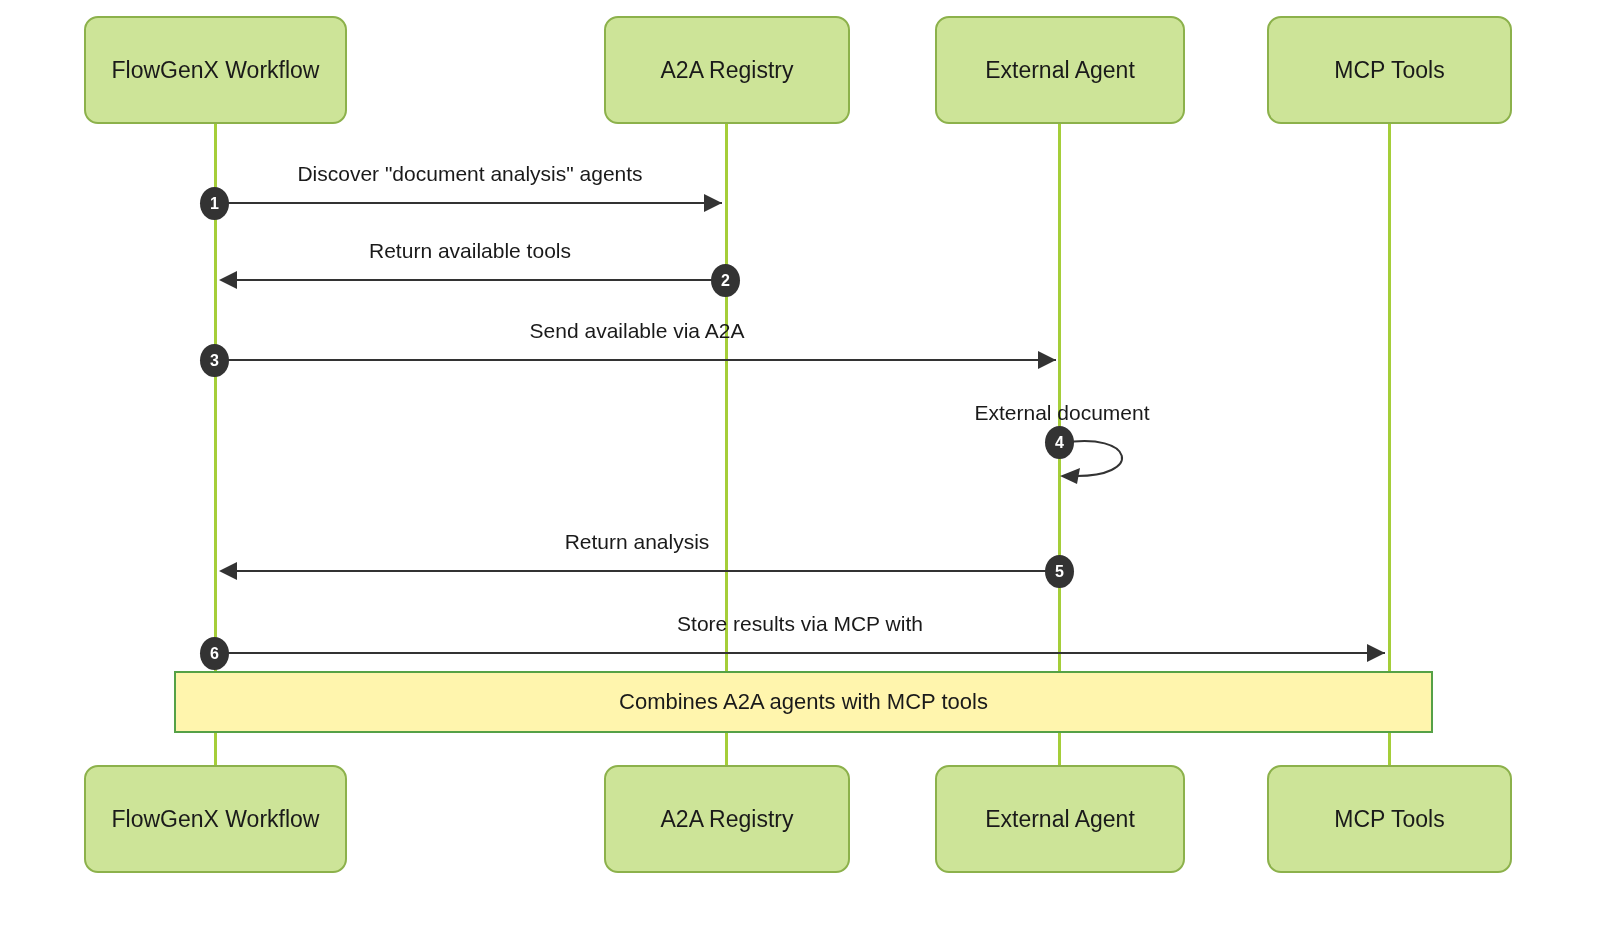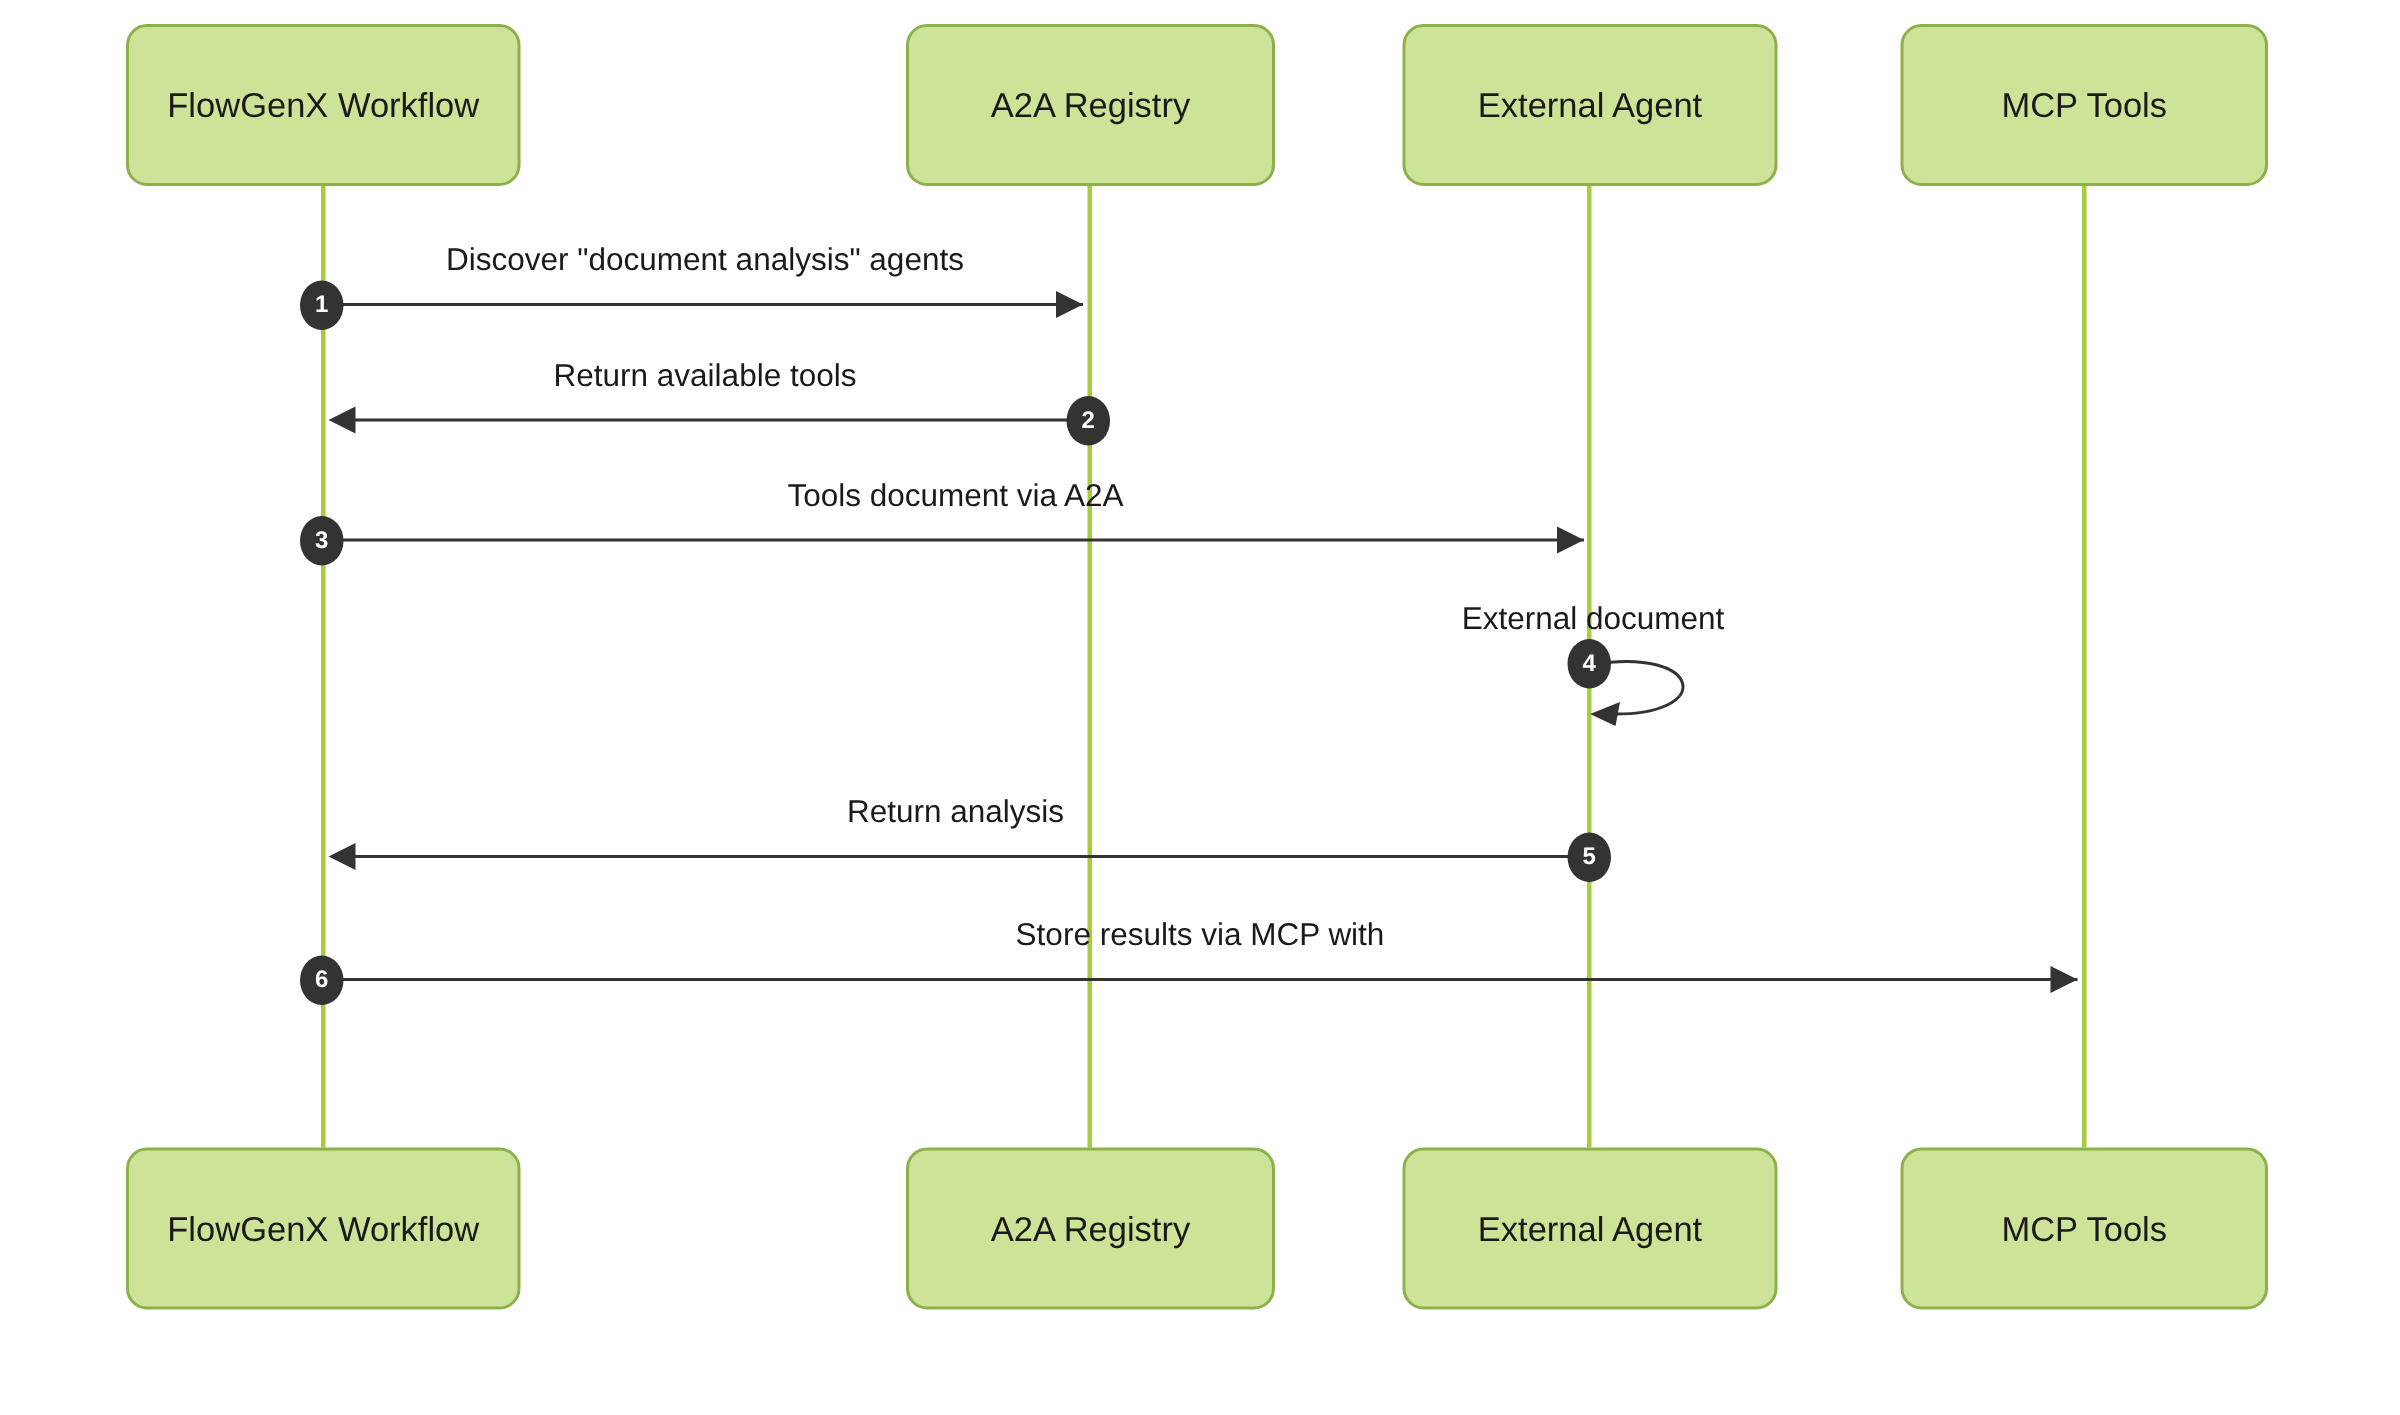--- a/index.html
+++ b/index.html
@@ -125,21 +125,21 @@
   </div>
 
   <div>
     <div class="msg-label" style="left:470px;top:239px">Return available tools</div>
     <div class="sig-line" style="left:223px;top:279px;width:503px"></div>
     <div class="arrow-left" style="left:219px;top:271px"></div>
     <div class="num-badge" style="left:711px;top:264px">2</div>
   </div>
 
   <div>
-    <div class="msg-label" style="left:637px;top:319px">Tools document via A2A</div>
+    <div class="msg-label" style="left:637px;top:319px">Send available via A2A</div>
     <div class="sig-line" style="left:215px;top:359px;width:841px"></div>
     <div class="arrow-right" style="left:1038px;top:351px"></div>
     <div class="num-badge" style="left:200px;top:344px">3</div>
   </div>
 
   <div>
     <div class="msg-label" style="left:1062px;top:401px">External document</div>
     <svg class="self-loop" style="left:1050px;top:426px" width="110" height="62" viewBox="0 0 110 62">
       <path d="M 12 17 C 85 5, 95 52, 22 50" fill="none" stroke="#333333" stroke-width="2"></path>
       <polygon points="10,50 30,42 27,58" fill="#333333"></polygon>
@@ -154,20 +154,23 @@
     <div class="num-badge" style="left:1045px;top:555px">5</div>
   </div>
 
   <div>
     <div class="msg-label" style="left:800px;top:612px">Store results via MCP with</div>
     <div class="sig-line" style="left:215px;top:652px;width:1170px"></div>
     <div class="arrow-right" style="left:1367px;top:644px"></div>
     <div class="num-badge" style="left:200px;top:637px">6</div>
   </div>
 
+  <div class="note">
+    <span>Combines A2A agents with MCP tools</span>
+  </div>
 
   <div class="actor" style="left:84px;top:765px;width:263px">
     <span>FlowGenX Workflow</span>
   </div>
   <div class="actor" style="left:604px;top:765px;width:246px">
     <span>A2A Registry</span>
   </div>
   <div class="actor" style="left:935px;top:765px;width:250px">
     <span>External Agent</span>
   </div>

